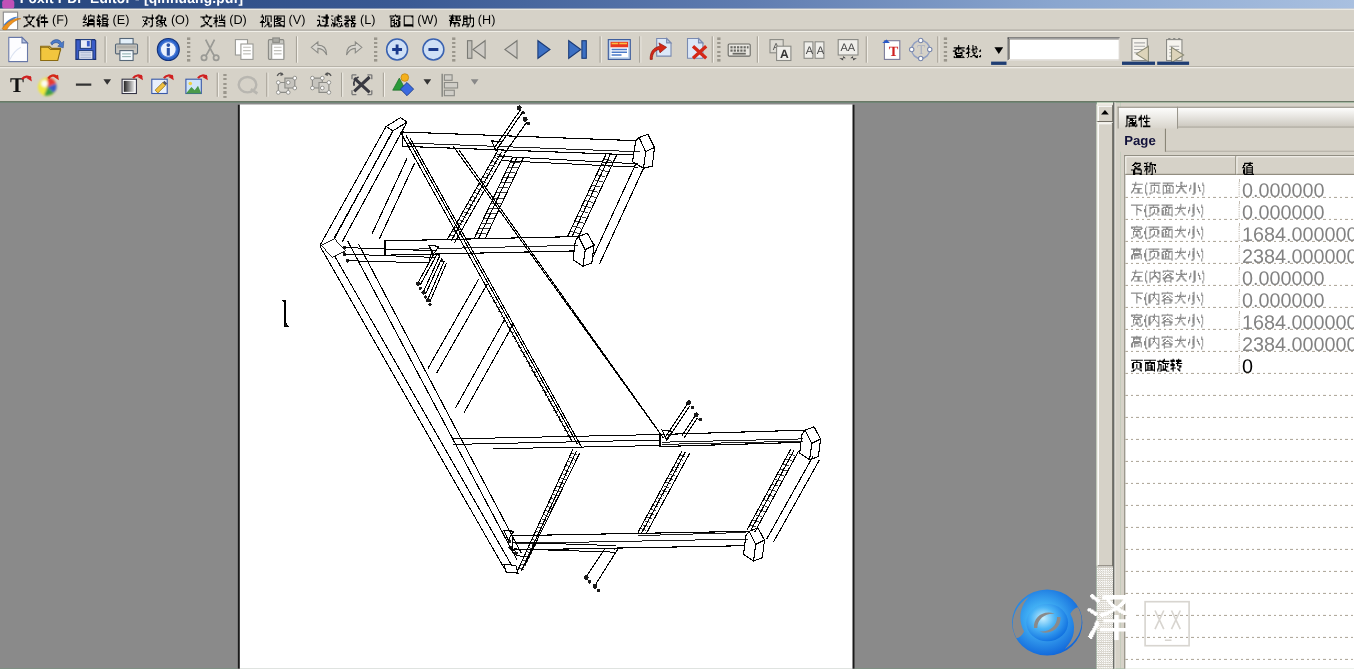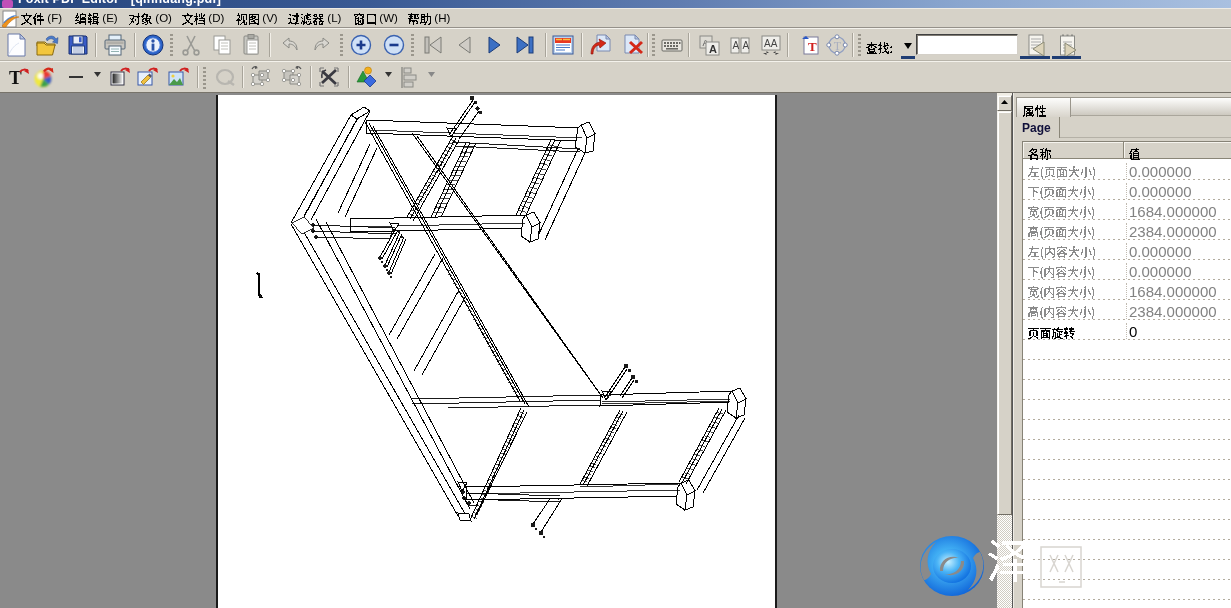--- a/index.html
+++ b/index.html
@@ -28,21 +28,21 @@
 #panel{position:absolute;left:1019px;top:0;width:212px;height:516px;background:#d6d2c8}
 #ptab1{position:absolute;left:-3px;top:4px;width:55px;height:20px;background:linear-gradient(180deg,#fdfdfc,#d8d4cb);border:1px solid #9a968c;border-bottom:none;padding:3px 0 0 6px}
 #pgrad{position:absolute;left:52px;top:4px;width:163px;height:19px;background:linear-gradient(180deg,#fefefd,#cdc9c0);border-top:1px solid #9a968c;border-bottom:1px solid #aaa69c}
 #ptab2{position:absolute;left:-4px;top:24px;width:45px;height:21px;background:#d6d2c8;border-right:1px solid #8a8678;padding:4px 0 0 7px;font-size:12px;color:#10103a;font-weight:bold}
 #tabline{position:absolute;left:41px;top:44px;width:171px;height:1px;background:#b5b1a7}
 #ptable{position:absolute;left:3px;top:48px;width:209px;height:468px;background:#fff;border-left:1px solid #868276;border-top:1px solid #868276}
 .th{position:absolute;top:0;height:17px;background:#d6d2c8;border-right:1px solid #8a8678;border-bottom:1px solid #8a8678;box-shadow:inset 1px 1px 0 #f6f4ee;padding:2px 0 0 5px}
 .tr{position:absolute;left:0;width:209px;height:20px;background:linear-gradient(0deg,transparent 0,transparent 0) , none;border-bottom:0}
 .tr::after{content:"";position:absolute;left:0;bottom:0;width:209px;height:1px;background:repeating-linear-gradient(90deg,#b2ab9e 0 2px,#fff 2px 5px)}
 .tl{position:absolute;left:5px;top:3px}
-.tv{position:absolute;left:103px;top:3px;font-size:15px;color:#828282;border-left:1px dotted #c0bab0;padding:0 0 0 2px;height:16px}
+.tv{position:absolute;left:103px;top:3px;font-size:18px;color:#828282;border-left:1px dotted #c0bab0;padding:0 0 0 2px;height:16px}
 svg{display:block}
 </style></head>
 <body>
 <div class="abs" id="titlebar">
     <div id="ticon"></div>
     <div id="titletext">Foxit PDF Editor - [qinhuang.pdf]</div>
   </div>
 <div class="abs" id="menubar">
   <svg class="abs" style="left:1px;top:1px" width="18" height="18" viewBox="0 0 18 18">
       <rect x="2" y="1" width="13" height="16" fill="#fff" stroke="#888"></rect>

